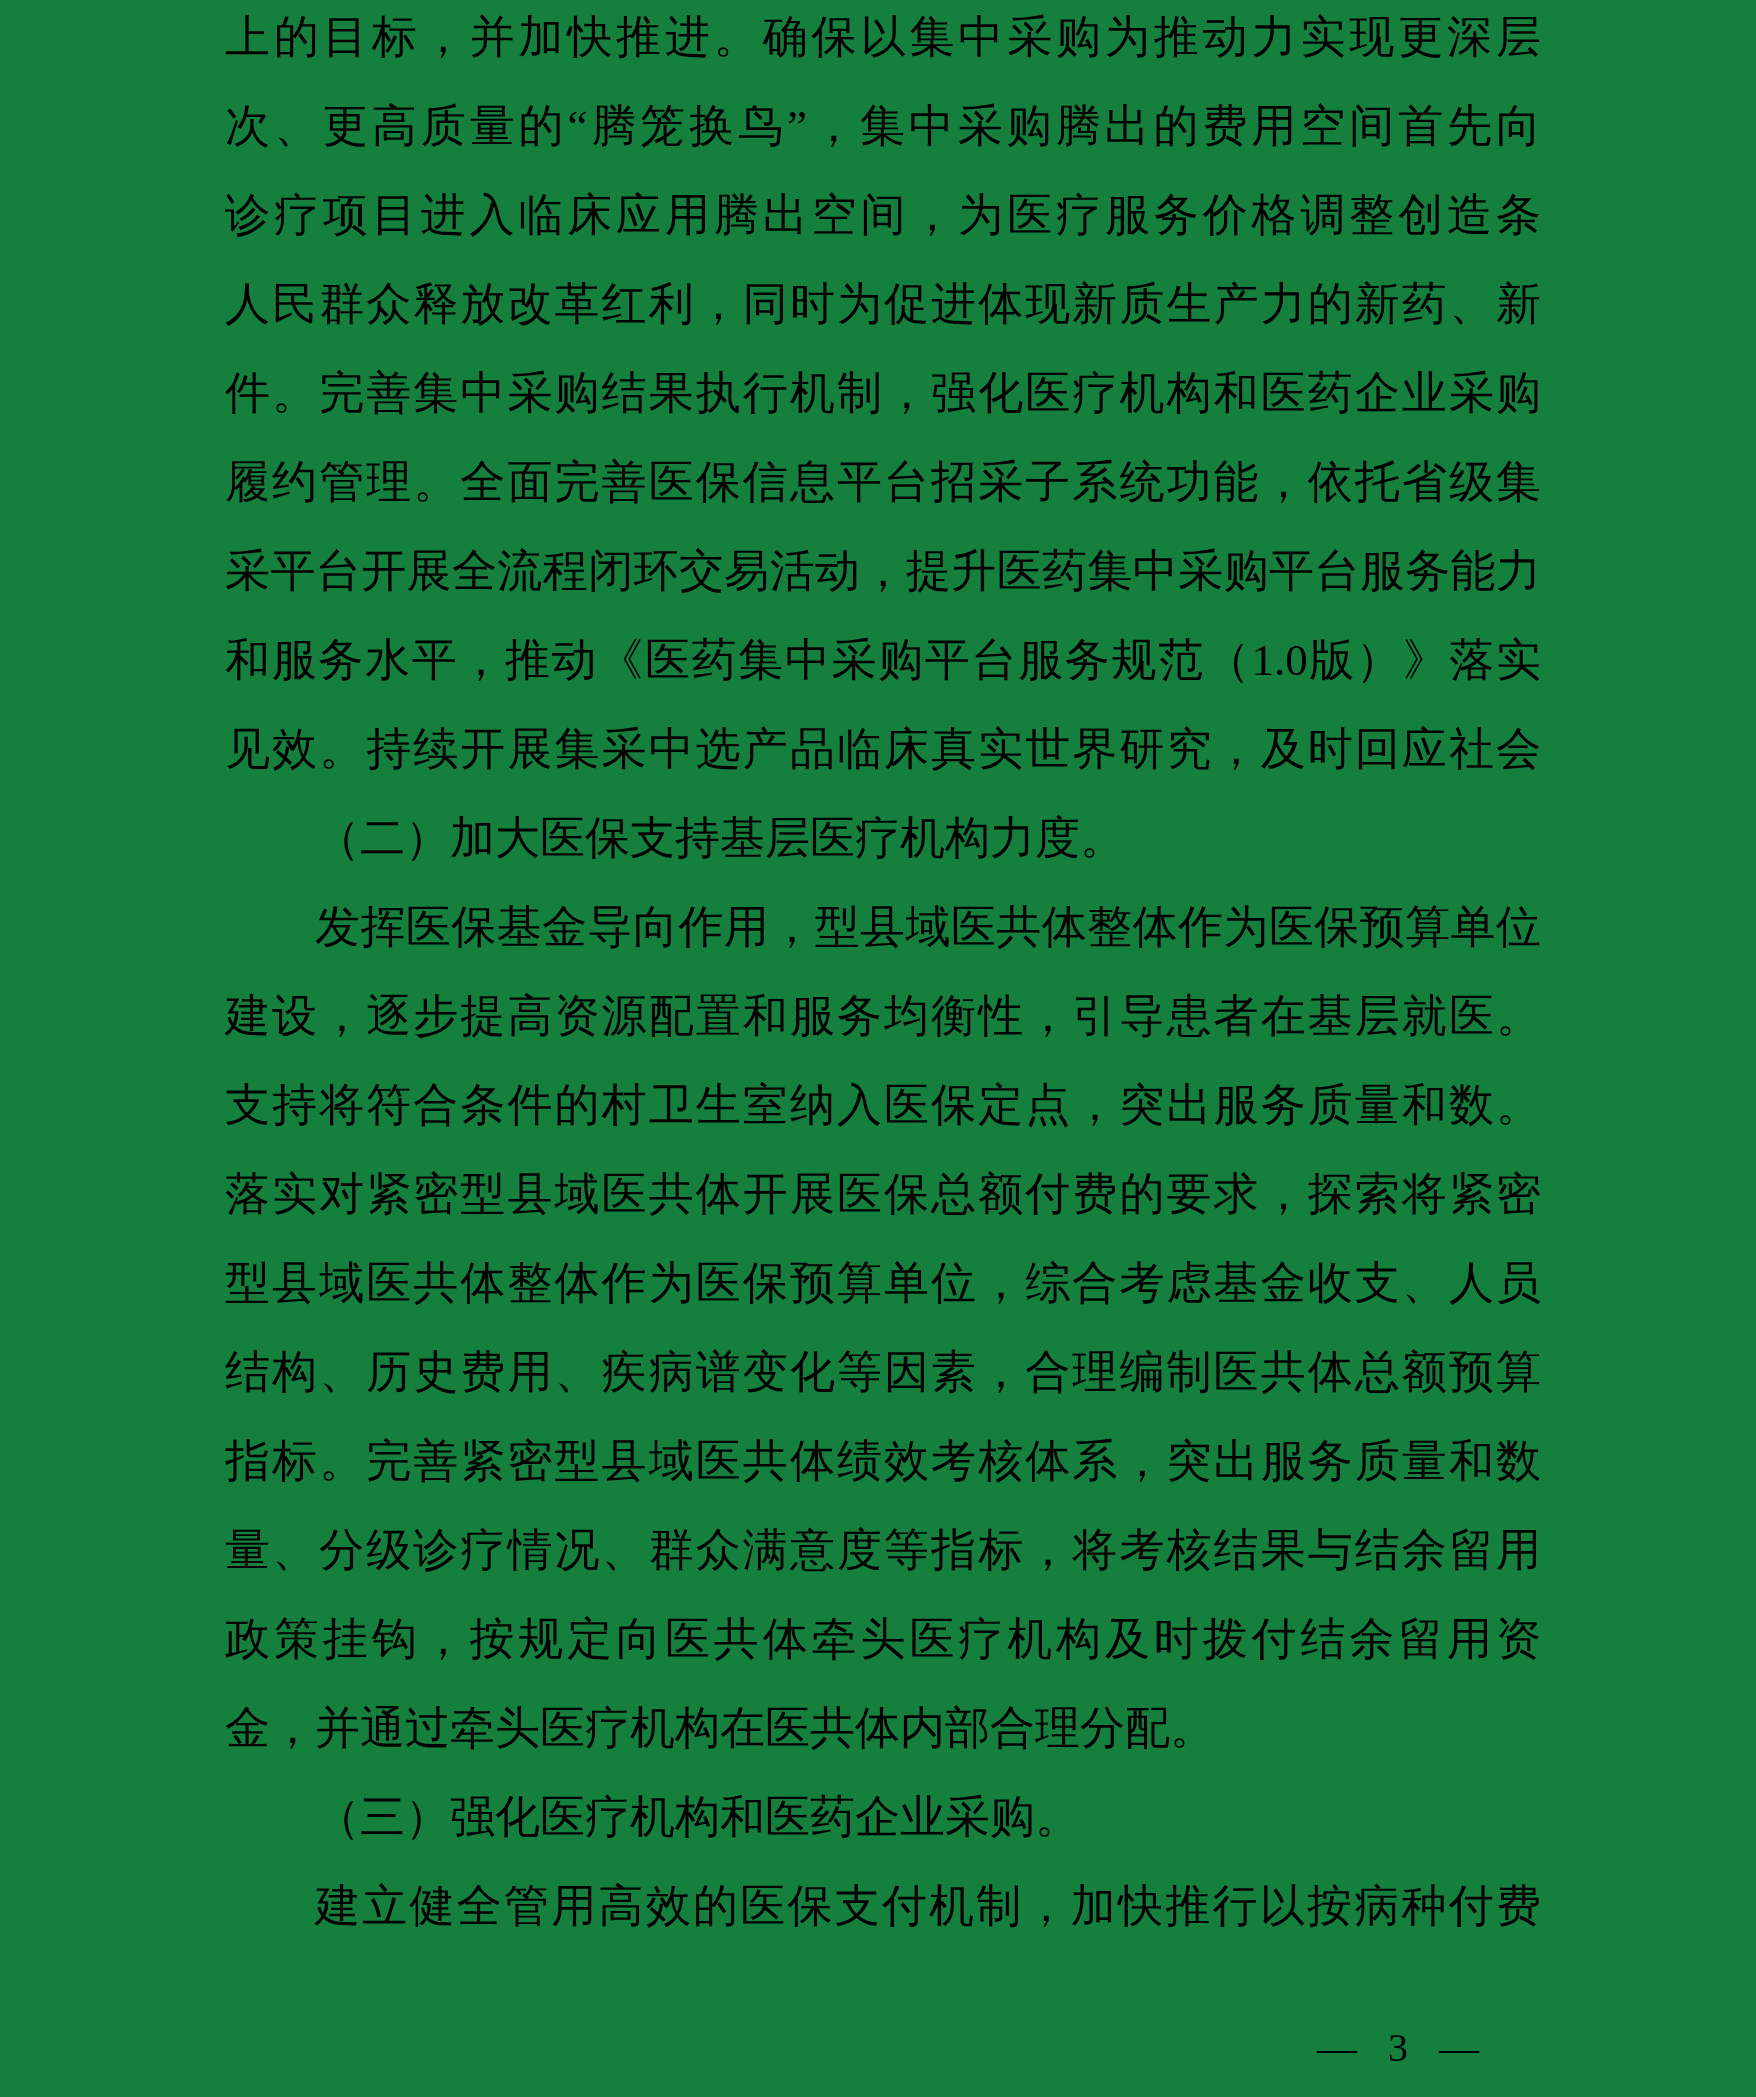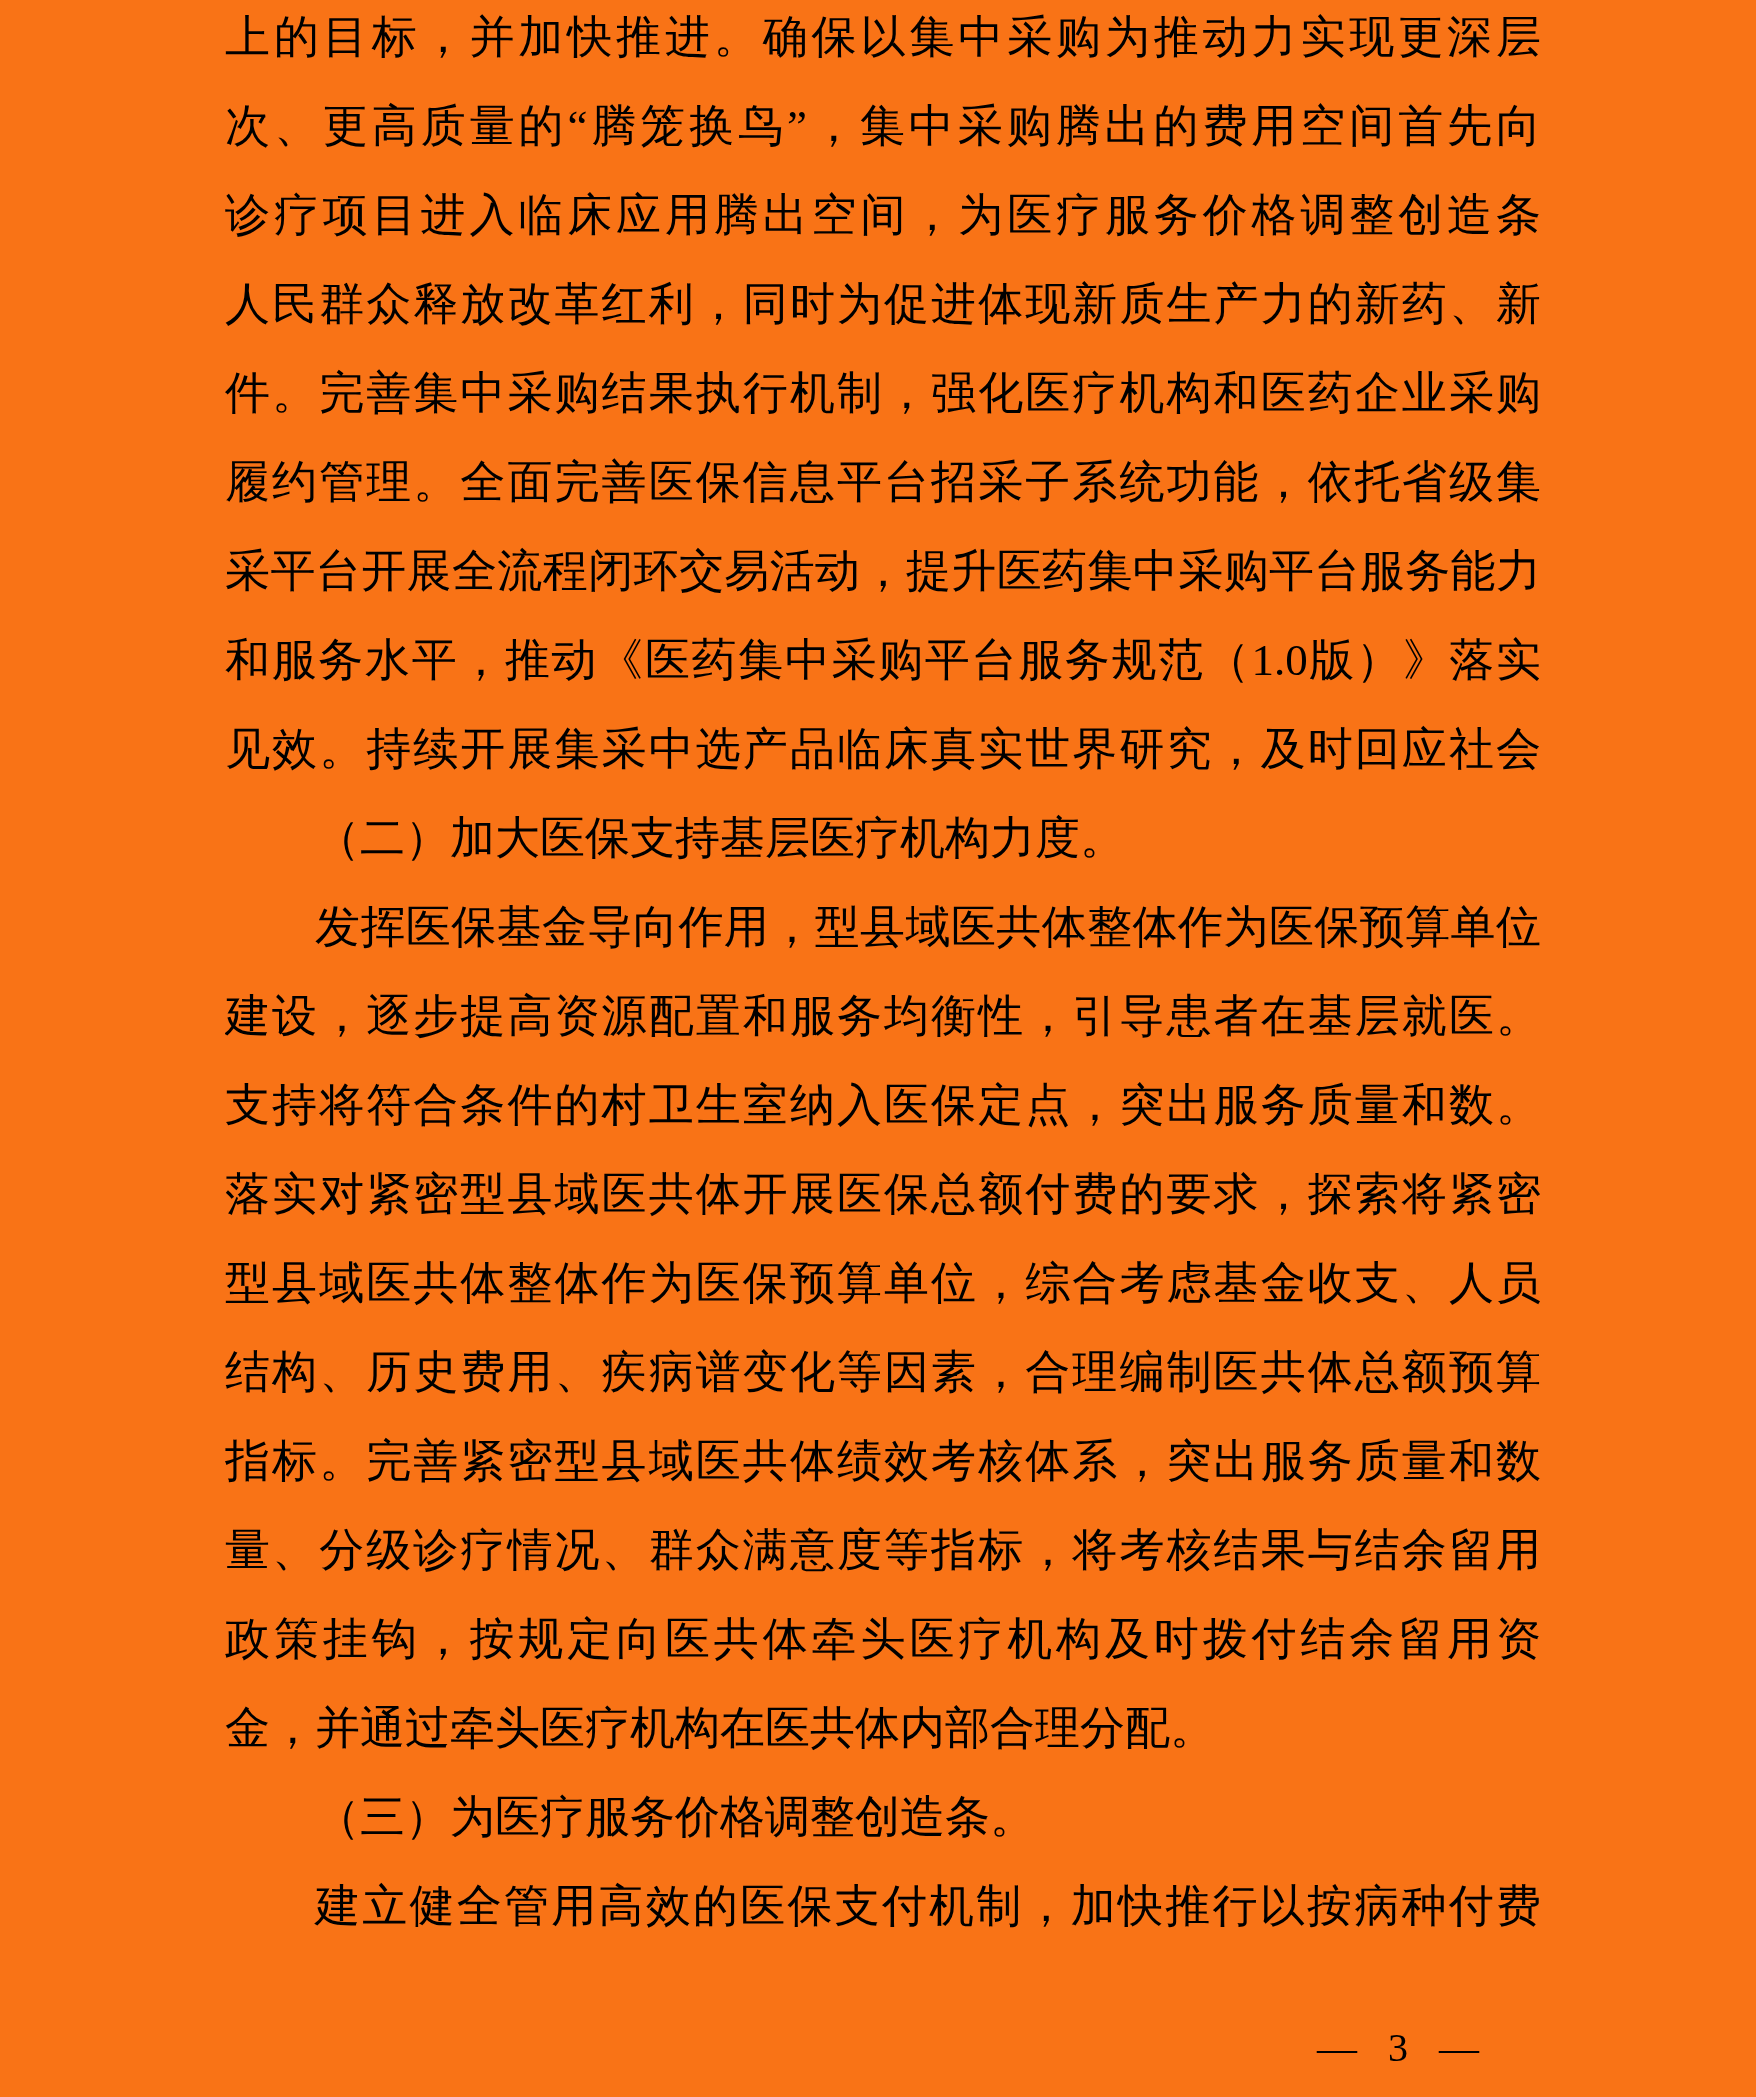--- a/index.html
+++ b/index.html
@@ -4,21 +4,21 @@
 <style>
   html, body {
     margin: 0;
     padding: 0;
     background: #ffffff;
   }
   .page {
     position: relative;
     width: 1756px;
     height: 2097px;
-    background: #f97316;
+    background: #15803d;
     color: #000000;
     font-family: "Liberation Serif", "DejaVu Serif", serif;
     overflow: hidden;
   }
   .text-block {
     position: absolute;
     left: 225px;
     top: -7.4px;
     width: 1316px;
   }
@@ -71,19 +71,19 @@
     <div class="line ind j">发挥医保基金导向作用，型县域医共体整体作为医保预算单位</div>
     <div class="line j">建设，逐步提高资源配置和服务均衡性，引导患者在基层就医。</div>
     <div class="line j">支持将符合条件的村卫生室纳入医保定点，突出服务质量和数。</div>
     <div class="line j">落实对紧密型县域医共体开展医保总额付费的要求，探索将紧密</div>
     <div class="line j">型县域医共体整体作为医保预算单位，综合考虑基金收支、人员</div>
     <div class="line j">结构、历史费用、疾病谱变化等因素，合理编制医共体总额预算</div>
     <div class="line j">指标。完善紧密型县域医共体绩效考核体系，突出服务质量和数</div>
     <div class="line j">量、分级诊疗情况、群众满意度等指标，将考核结果与结余留用</div>
     <div class="line j">政策挂钩，按规定向医共体牵头医疗机构及时拨付结余留用资</div>
     <div class="line">金，并通过牵头医疗机构在医共体内部合理分配。</div>
-    <div class="line ind heading">（三）为医疗服务价格调整创造条。</div>
+    <div class="line ind heading">（三）强化医疗机构和医药企业采购。</div>
     <div class="line ind j">建立健全管用高效的医保支付机制，加快推行以按病种付费</div>
   </div>
 
   <div class="page-number">— 3 —</div>
 </div>
 
 
 </body></html>

